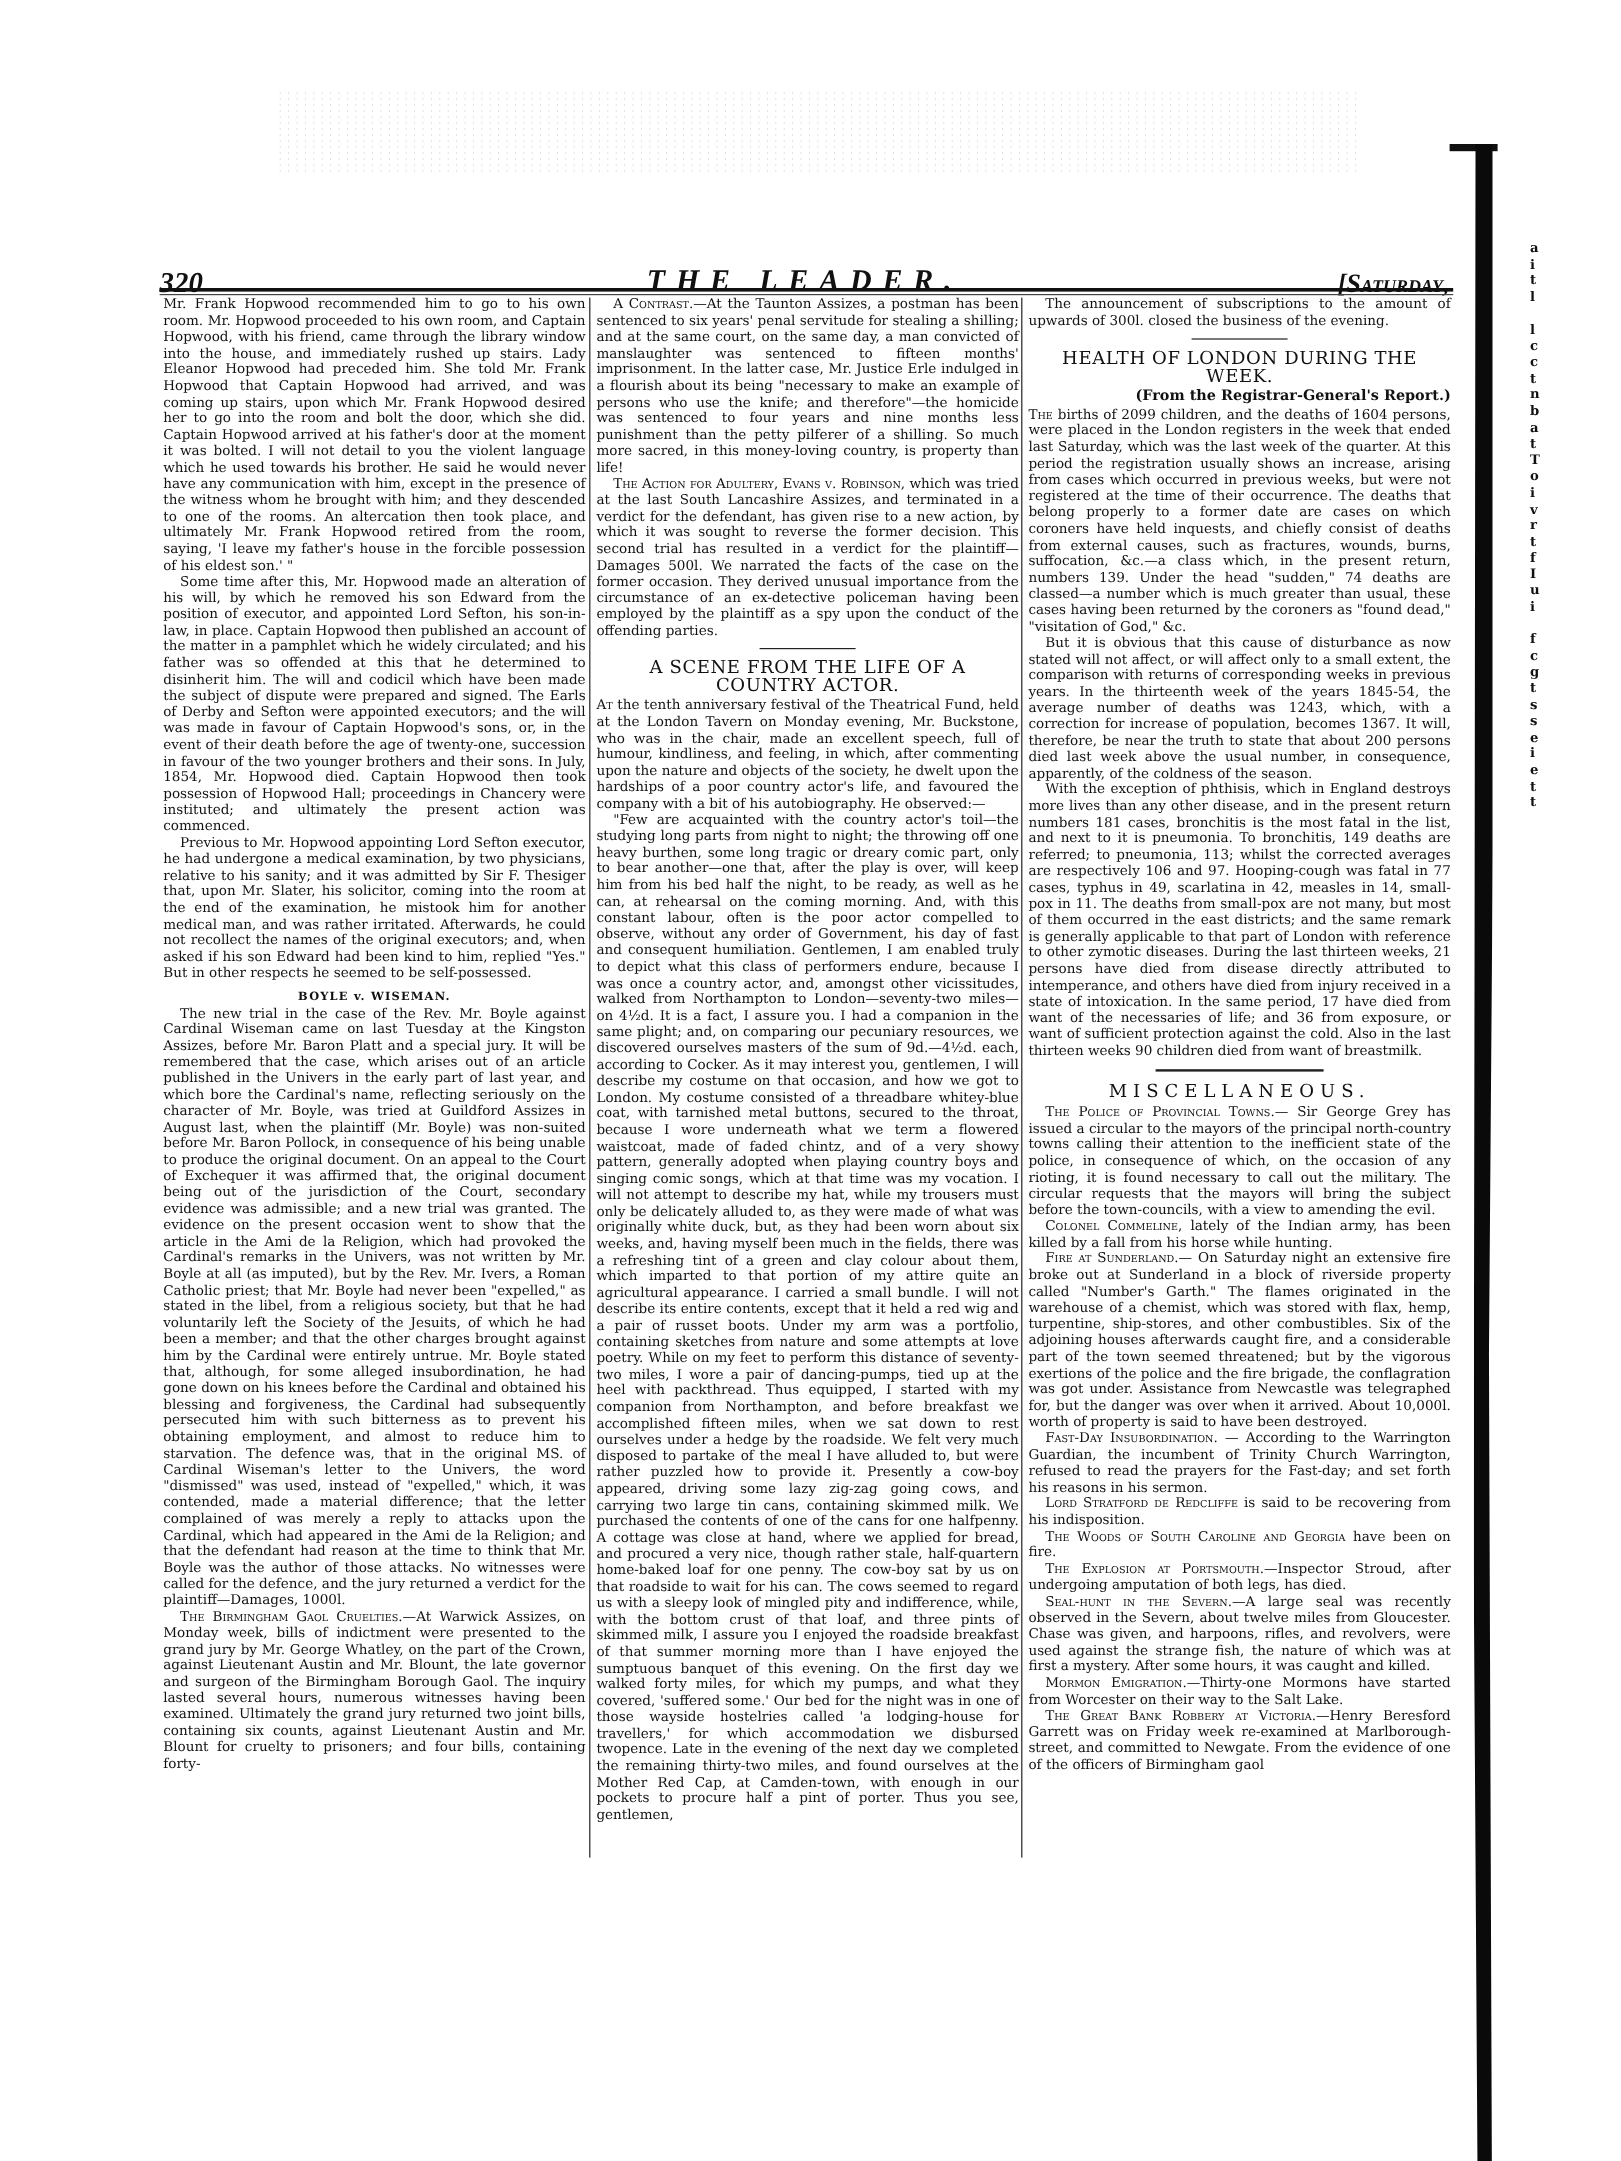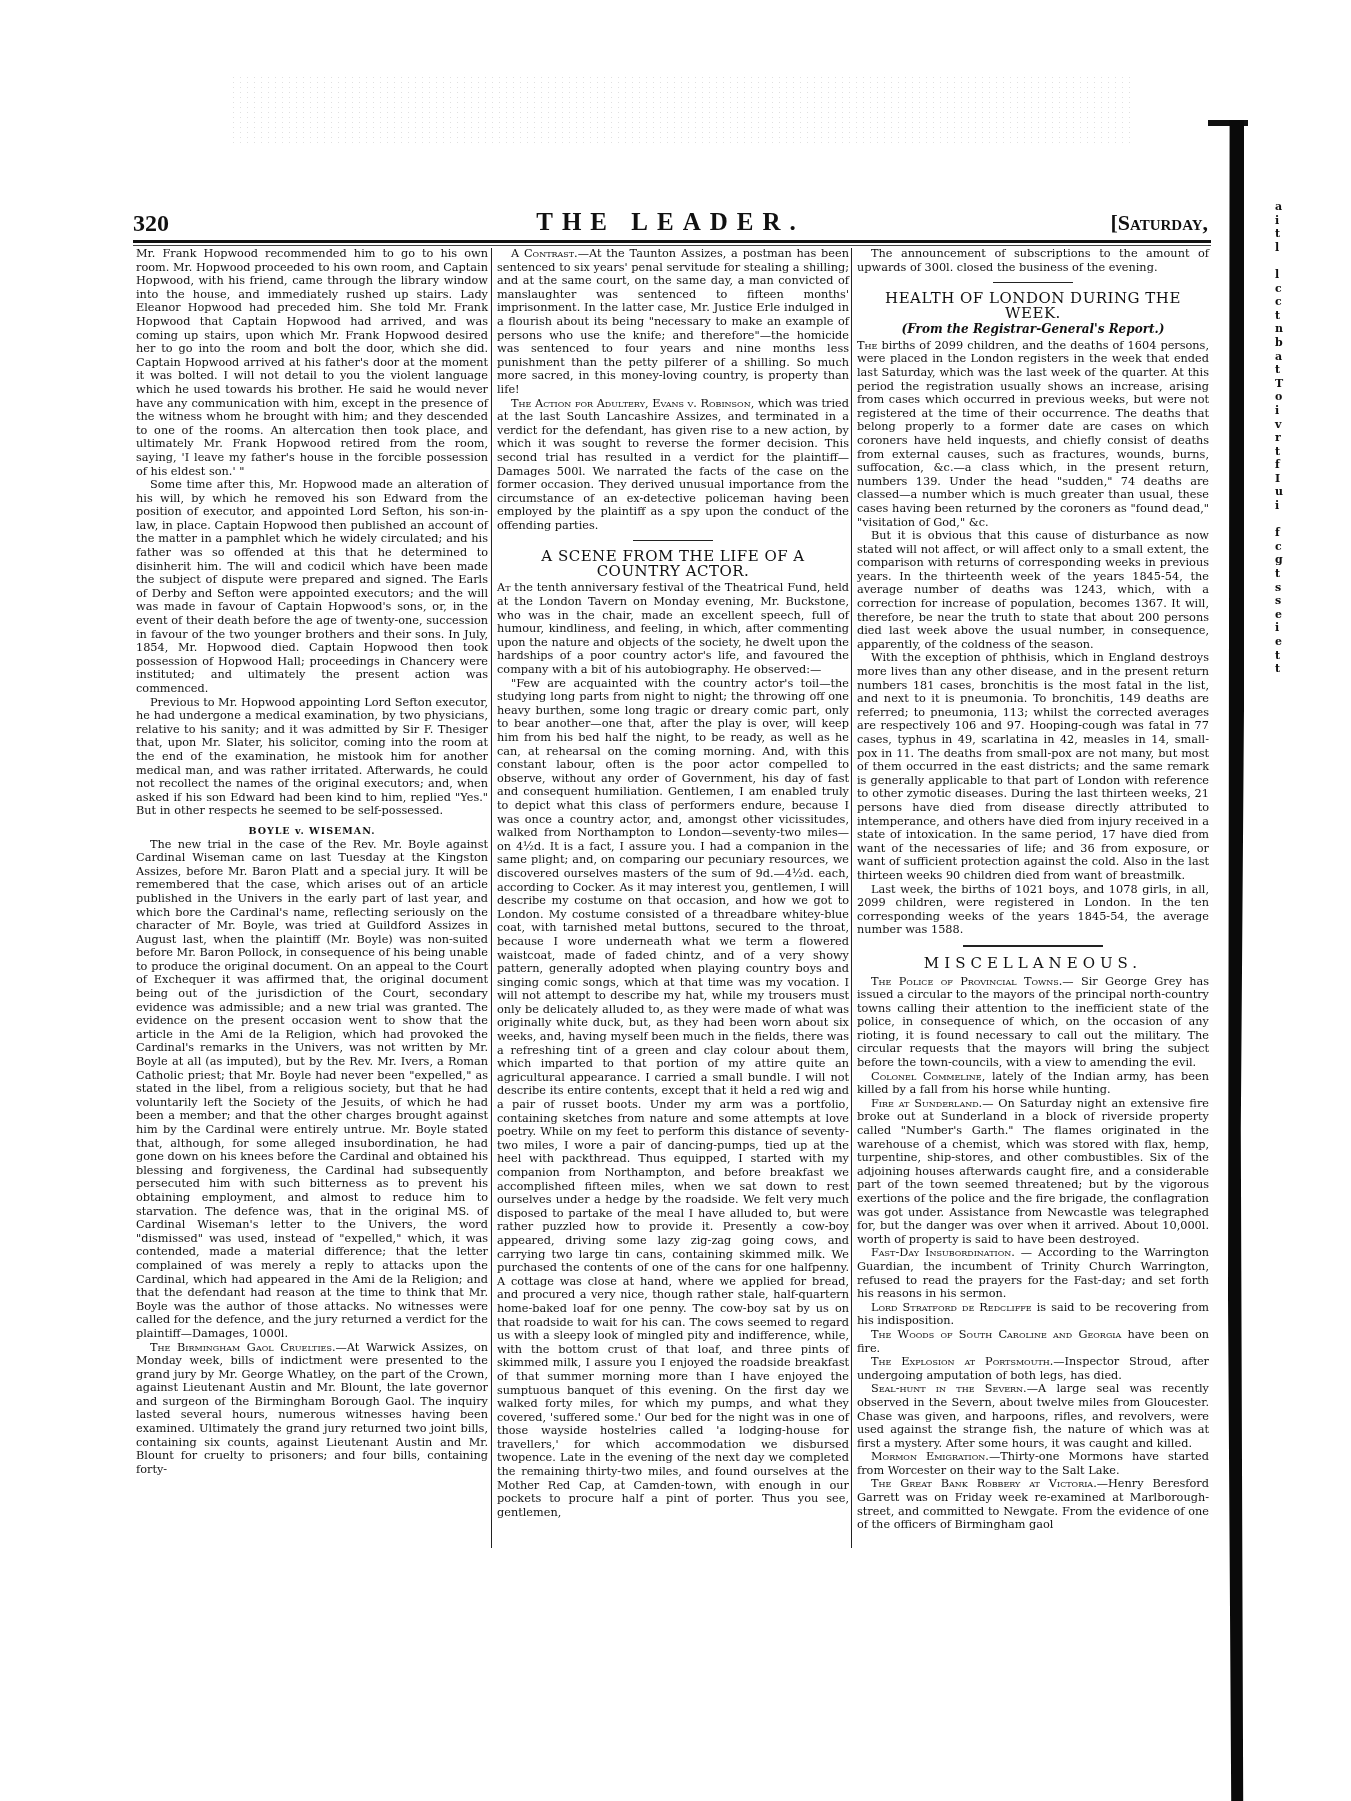--- a/index.html
+++ b/index.html
@@ -1,36 +1,36 @@
 <!DOCTYPE html>
 <html><head>
 <meta charset="utf-8">
 <style>
   html, body { margin:0; padding:0; }
   body { width:1351px; height:1801px; background:#ffffff; position:relative; overflow:hidden;
          font-family:"DejaVu Serif", "Liberation Serif", serif; color:#111; }
   .speckle { position:absolute; left:230px; top:75px; width:900px; height:70px;
              background-image:radial-gradient(#bbb 0.6px, transparent 0.8px);
              background-size:7px 5px; opacity:0.45; }
-  .masthead { position:absolute; left:133px; top:208px; width:1075px; height:30px; }
+  .masthead { position:absolute; left:133px; top:221px; width:1075px; height:30px;font-style:italic; }
   .pagenum { position:absolute; left:0; top:2px; font-size:24px; font-weight:bold; font-family:"Liberation Serif", serif; }
   .title { position:absolute; left:0; right:0; top:0; text-align:center; font-size:25px; letter-spacing:9px; font-weight:bold; font-family:"Liberation Serif", serif; }
   .dateline { position:absolute; right:0; top:2px; font-size:22px; font-weight:bold; font-variant:small-caps; font-family:"Liberation Serif", serif; }
   .rule-thick { position:absolute; left:133px; top:240px; width:1078px; height:3px; background:#111; }
   .rule-thin { position:absolute; left:133px; top:245px; width:1078px; height:1px; background:#444; }
   .col { position:absolute; top:247px; width:352px; font-size:11.3px; line-height:13.6px; text-align:justify; }
   .col1 { left:136px; }
   .col2 { left:497px; }
   .col3 { left:857px; }
   .vrule { position:absolute; top:248px; width:1px; background:#222; height:1300px; }
   .col p { margin:0; text-indent:14px; }
   .col p.noindent { text-indent:0; }
   .sc { font-variant:small-caps; }
   .head { text-align:center; font-size:15px; line-height:15px; letter-spacing:0.5px; margin:8px 0 2px; }
-  .subhead { text-align:center; font-style:italic; font-weight:bold; font-size:12px; margin:0 0 2px; }
+  .subhead { text-align:right; font-weight:bold; font-size:12px; margin:0 0 2px; }
   .minihead { text-align:center; font-size:9.5px; font-weight:bold; letter-spacing:1px; margin:6px 0 0; }
   .misc-head { text-align:center; font-size:15px; letter-spacing:5px; margin:10px 0 4px; }
   .sep { width:140px; height:2px; background:#222; margin:8px auto; }
   .sep.short { width:80px; height:1px; }
   .blackbar { position:absolute; left:1228px; top:120px; width:16px; height:1681px; background:#0a0a0a;
               clip-path: polygon(10% 0, 100% 0, 100% 35%, 80% 60%, 95% 100%, 20% 100%, 0 70%, 5% 40%); }
   .edgeframe { position:absolute; left:1208px; top:120px; width:40px; height:6px; background:#111; }
   .fragcol { position:absolute; left:1275px; top:200px; width:10px; font-size:11px; line-height:13.6px; font-weight:bold; }
   .fragcol span { display:block; }
 </style>
@@ -69,21 +69,20 @@
 </div>
 
 <div class="col col3">
   <p>The announcement of subscriptions to the amount of upwards of 300l. closed the business of the evening.</p>
   <div class="sep short"></div>
   <div class="head">HEALTH OF LONDON DURING THE WEEK.</div>
   <div class="subhead">(From the Registrar-General's Report.)</div>
   <p class="noindent"><span class="sc">The</span> <span>births of 2099 children, and the deaths of 1604 persons, were placed in the London registers in the week that ended last Saturday, which was the last week of the quarter. At this period the registration usually shows an increase, arising from cases which occurred in previous weeks, but were not registered at the time of their occurrence. The deaths that belong properly to a former date are cases on which coroners have held inquests, and chiefly consist of deaths from external causes, such as fractures, wounds, burns, suffocation, &amp;c.—a class which, in the present return, numbers 139. Under the head "sudden," 74 deaths are classed—a number which is much greater than usual, these cases having been returned by the coroners as "found dead," "visitation of God," &amp;c.</span></p>
   <p>But it is obvious that this cause of disturbance as now stated will not affect, or will affect only to a small extent, the comparison with returns of corresponding weeks in previous years. In the thirteenth week of the years 1845-54, the average number of deaths was 1243, which, with a correction for increase of population, becomes 1367. It will, therefore, be near the truth to state that about 200 persons died last week above the usual number, in consequence, apparently, of the coldness of the season.</p>
   <p>With the exception of phthisis, which in England destroys more lives than any other disease, and in the present return numbers 181 cases, bronchitis is the most fatal in the list, and next to it is pneumonia. To bronchitis, 149 deaths are referred; to pneumonia, 113; whilst the corrected averages are respectively 106 and 97. Hooping-cough was fatal in 77 cases, typhus in 49, scarlatina in 42, measles in 14, small-pox in 11. The deaths from small-pox are not many, but most of them occurred in the east districts; and the same remark is generally applicable to that part of London with reference to other zymotic diseases. During the last thirteen weeks, 21 persons have died from disease directly attributed to intemperance, and others have died from injury received in a state of intoxication. In the same period, 17 have died from want of the necessaries of life; and 36 from exposure, or want of sufficient protection against the cold. Also in the last thirteen weeks 90 children died from want of breastmilk.</p>
-  <p>Last week, the births of 1021 boys, and 1078 girls, in all, 2099 children, were registered in London. In the ten corresponding weeks of the years 1845-54, the average number was 1588.</p>
   <div class="sep"></div>
   <div class="misc-head">MISCELLANEOUS.</div>
   <p><span class="sc">The Police of Provincial Towns.</span><span>— Sir George Grey has issued a circular to the mayors of the principal north-country towns calling their attention to the inefficient state of the police, in consequence of which, on the occasion of any rioting, it is found necessary to call out the military. The circular requests that the mayors will bring the subject before the town-councils, with a view to amending the evil.</span></p>
   <p><span class="sc">Colonel Commeline,</span><span> lately of the Indian army, has been killed by a fall from his horse while hunting.</span></p>
   <p><span class="sc">Fire at Sunderland.</span><span>— On Saturday night an extensive fire broke out at Sunderland in a block of riverside property called "Number's Garth." The flames originated in the warehouse of a chemist, which was stored with flax, hemp, turpentine, ship-stores, and other combustibles. Six of the adjoining houses afterwards caught fire, and a considerable part of the town seemed threatened; but by the vigorous exertions of the police and the fire brigade, the conflagration was got under. Assistance from Newcastle was telegraphed for, but the danger was over when it arrived. About 10,000l. worth of property is said to have been destroyed.</span></p>
   <p><span class="sc">Fast-Day Insubordination.</span><span> — According to the Warrington Guardian, the incumbent of Trinity Church Warrington, refused to read the prayers for the Fast-day; and set forth his reasons in his sermon.</span></p>
   <p><span class="sc">Lord Stratford de Redcliffe</span><span> is said to be recovering from his indisposition.</span></p>
   <p><span class="sc">The Woods of South Caroline and Georgia</span><span> have been on fire.</span></p>
   <p><span class="sc">The Explosion at Portsmouth.</span><span>—Inspector Stroud, after undergoing amputation of both legs, has died.</span></p>
   <p><span class="sc">Seal-hunt in the Severn.</span><span>—A large seal was recently observed in the Severn, about twelve miles from Gloucester. Chase was given, and harpoons, rifles, and revolvers, were used against the strange fish, the nature of which was at first a mystery. After some hours, it was caught and killed.</span></p>

